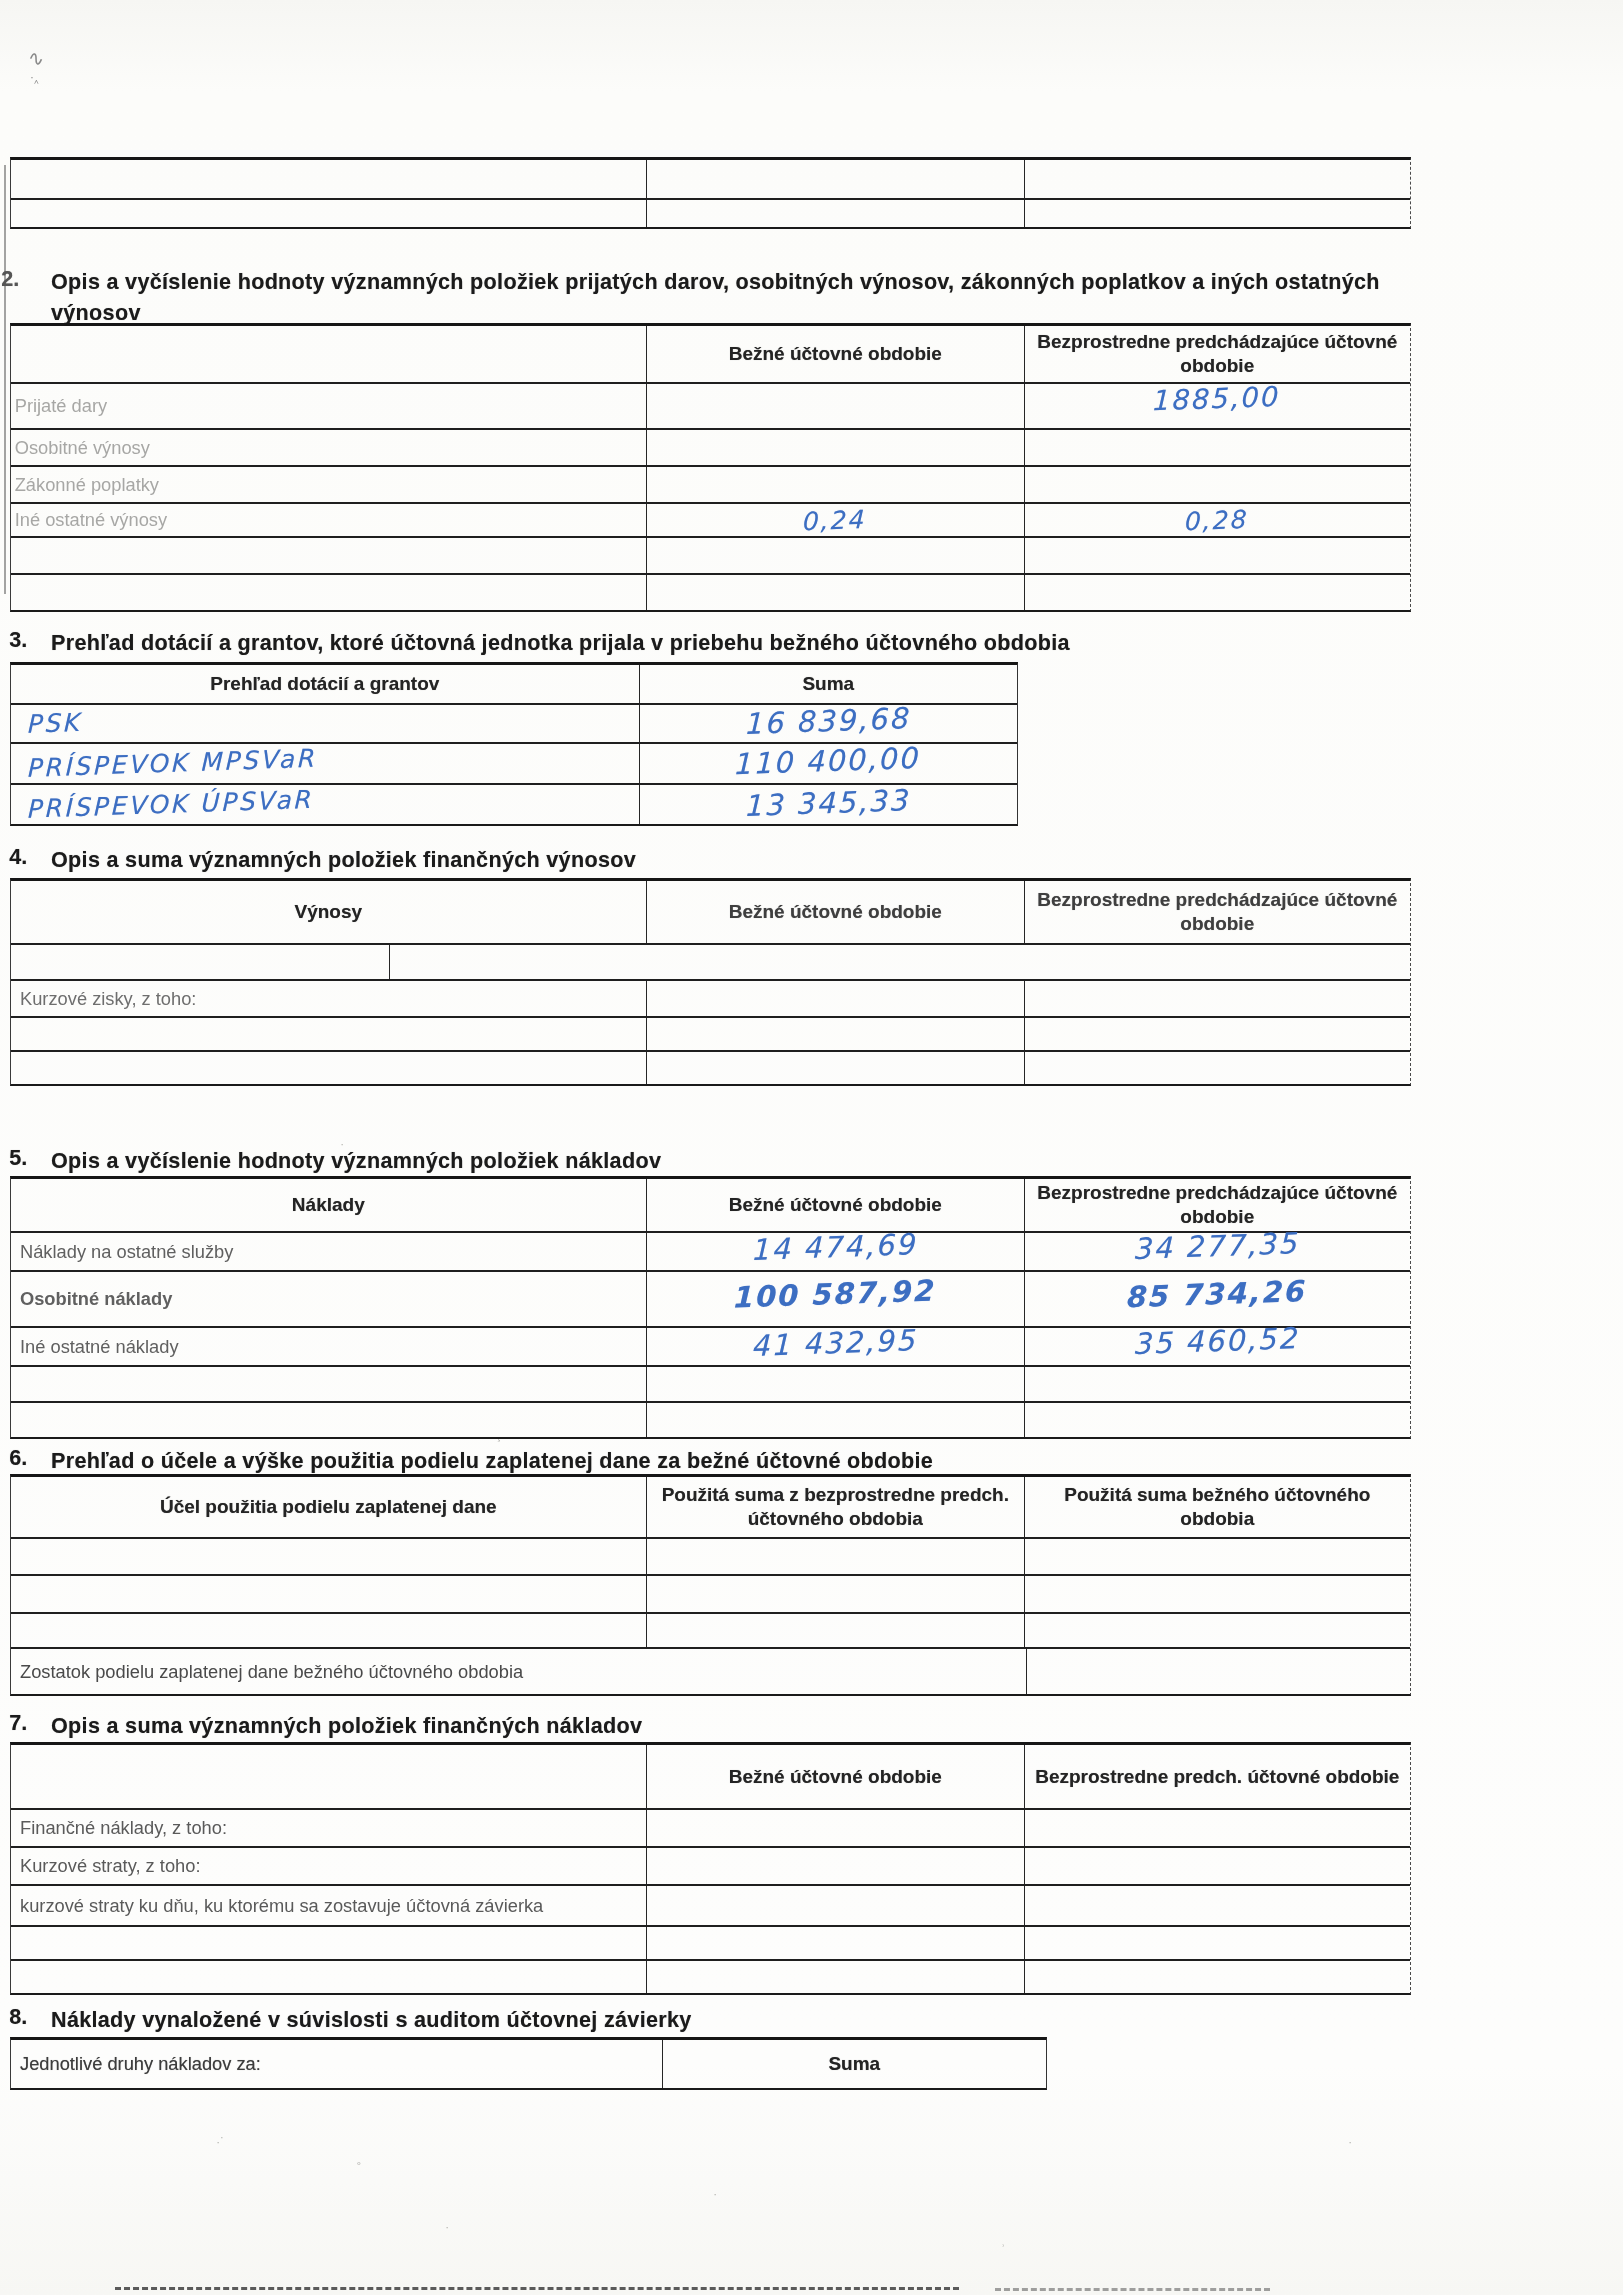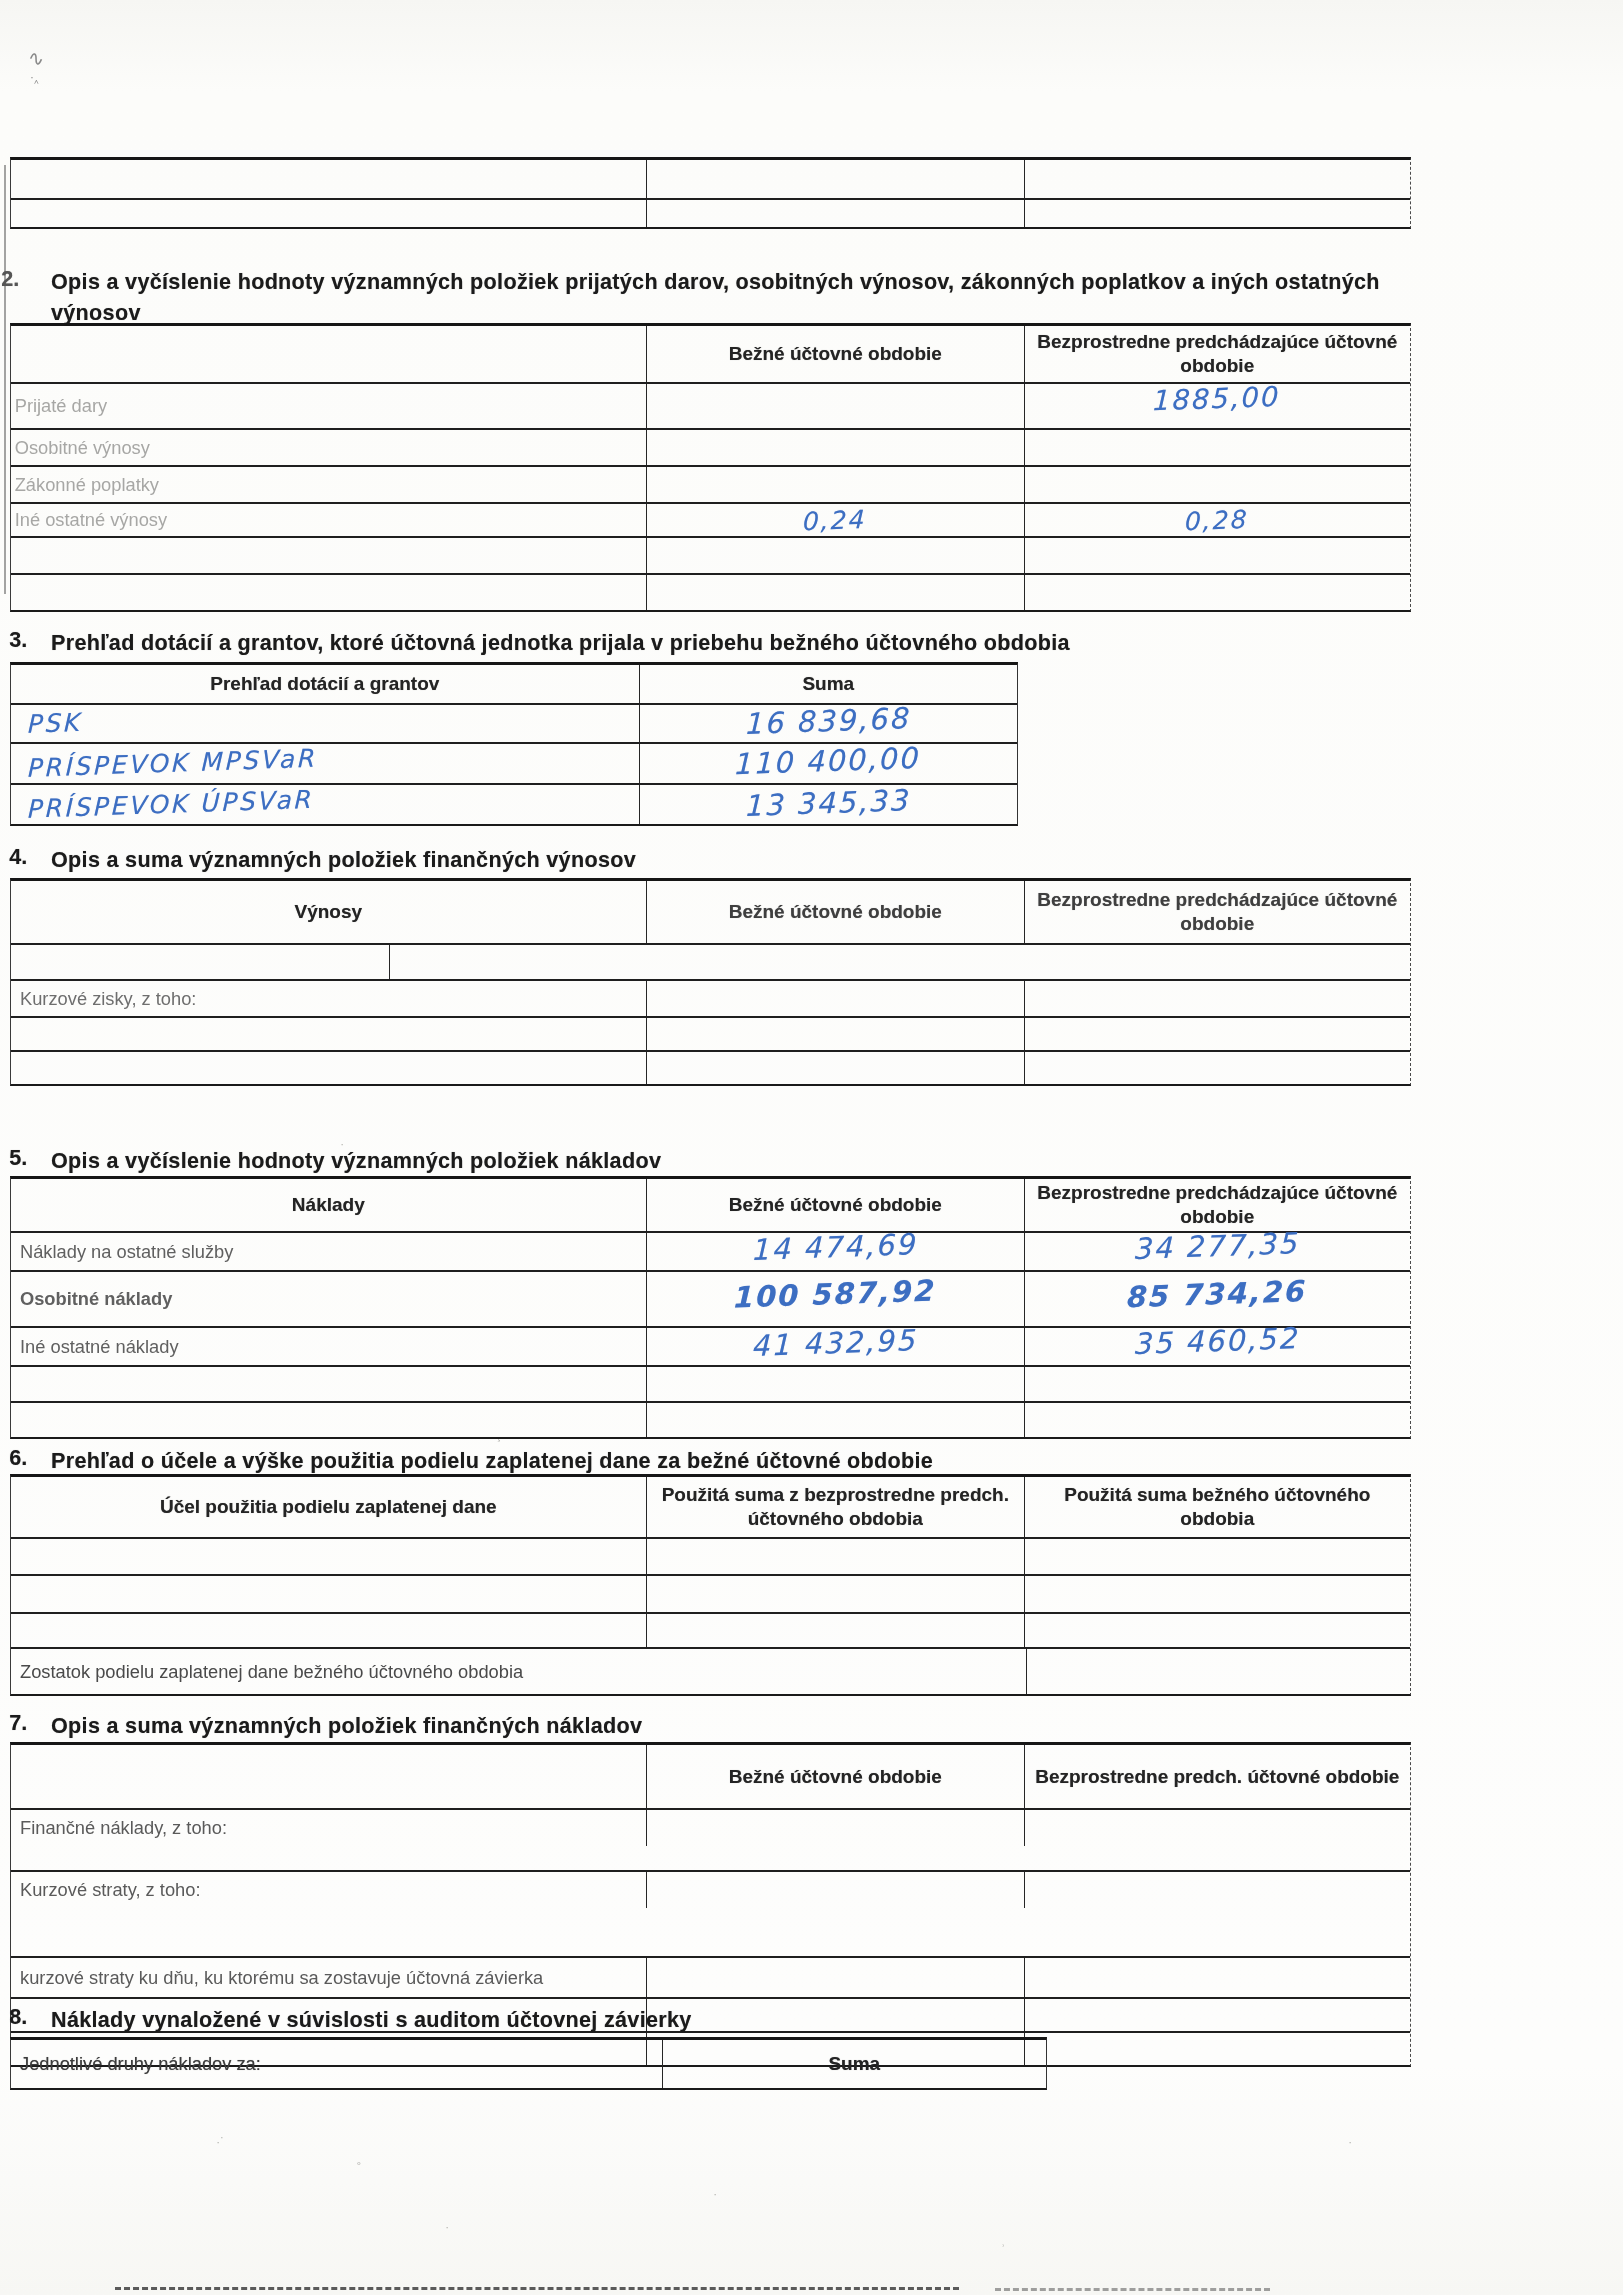--- a/index.html
+++ b/index.html
@@ -266,26 +266,26 @@
     <div class="row" style="height:63px;">
       <div class="cell c1"></div>
       <div class="cell c2 hdr print">Bežné účtovné obdobie</div>
       <div class="cell c3 hdr print">Bezprostredne predch. účtovné obdobie</div>
     </div>
     <div class="row" style="height:38px;">
       <div class="cell c1 lbl" style="color:#5a5a5a;">Finančné náklady, z toho:</div>
       <div class="cell c2"></div>
       <div class="cell c3"></div>
     </div>
-    <div class="row" style="height:38px;margin-top:24px;">
+    <div class="row" style="height:38px;">
       <div class="cell c1 lbl" style="color:#5a5a5a;">Kurzové straty, z toho:</div>
       <div class="cell c2"></div>
       <div class="cell c3"></div>
     </div>
-    <div class="row" style="height:41px;margin-top:48px;">
+    <div class="row" style="height:41px;">
       <div class="cell c1 lbl" style="color:#5a5a5a;">kurzové straty ku dňu, ku ktorému sa zostavuje účtovná závierka</div>
       <div class="cell c2"></div>
       <div class="cell c3"></div>
     </div>
     <div class="row" style="height:34px;">
       <div class="cell c1"></div>
       <div class="cell c2"></div>
       <div class="cell c3"></div>
     </div>
     <div class="row" style="height:34px;">

